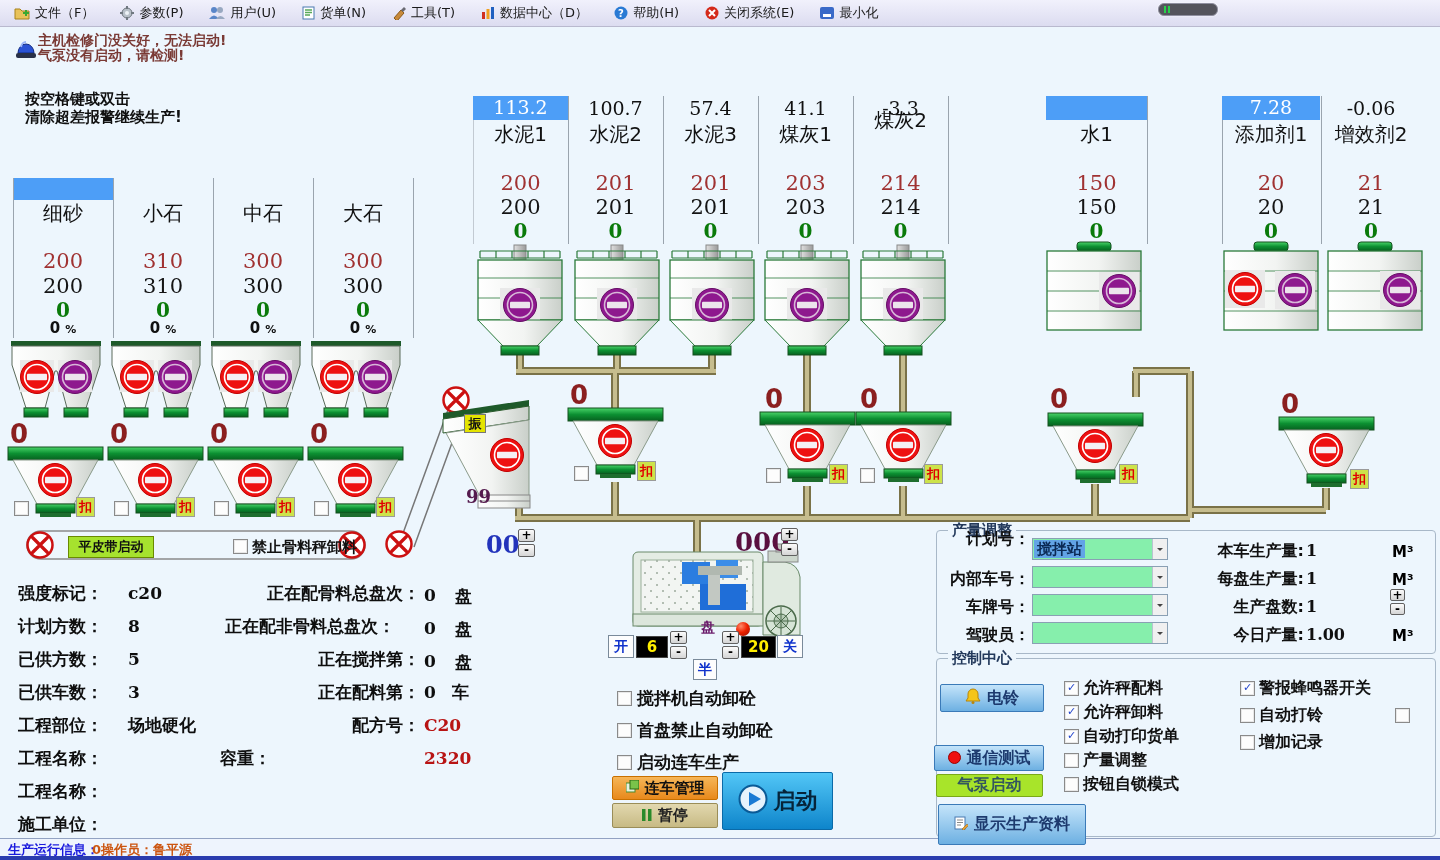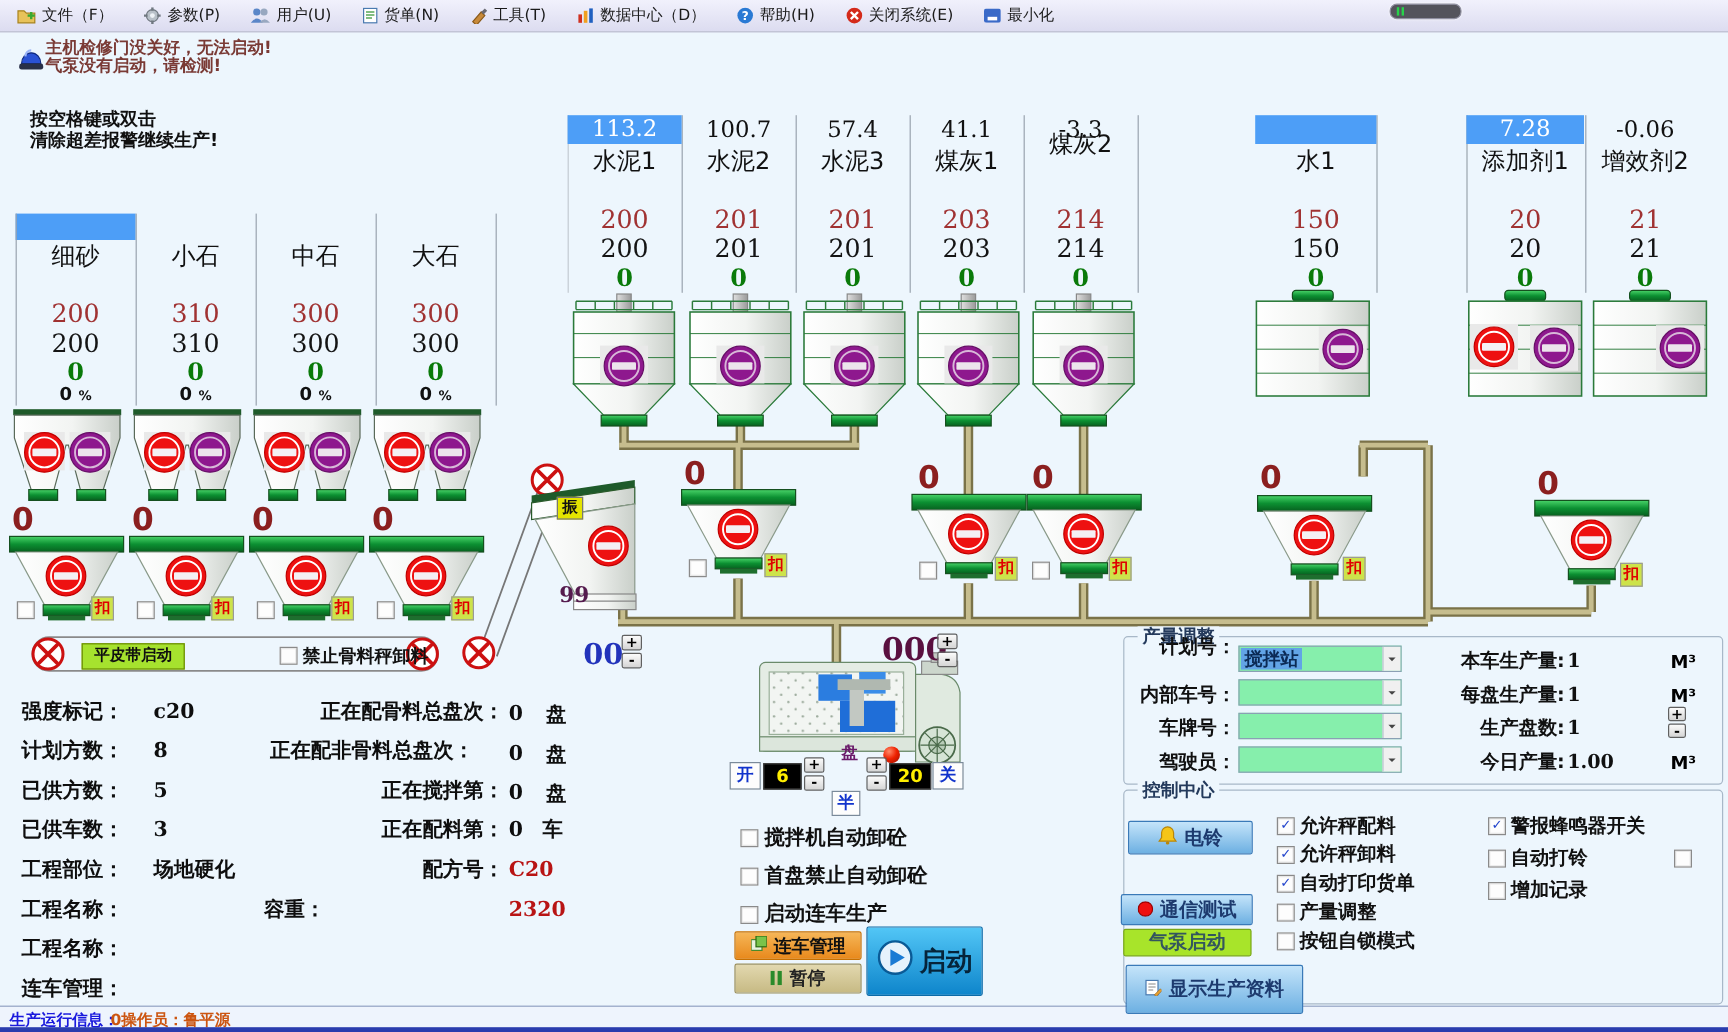--- a/index.html
+++ b/index.html
@@ -547,21 +547,21 @@
       </svg></span>
   <span>连车管理</span>
 </div>
 <div class="cbtn tan ovl abs" style="left:612px;top:803px;width:106px;height:25px">
   <span><svg width="10" height="12">
         <rect x="0" y="0" width="3.5" height="12" fill="#2a8a2a"></rect>
         <rect x="6" y="0" width="3.5" height="12" fill="#2a8a2a"></rect>
       </svg></span>
   <span>暂停</span>
 </div>
-<div class="cbtn start ovl abs" style="left:722px;top:772px;width:97px;height:58px">
+<div class="cbtn start ovl abs" style="left:722px;top:772px;width:111px;height:58px">
   <span><svg width="30" height="30">
         <circle cx="15" cy="15" r="13.5" fill="#e6f2fc" stroke="#0a5a96" stroke-width="2"></circle>
         <path d="M11,8 L23,15 L11,22 z" fill="#1a7ad4"></path>
       </svg></span>
   <span>启动</span>
 </div>
 
 <div class="gbox ovl" style="left:936px;top:530px;width:498px;height:122px"></div>
 <div class="gtitle ovl abs" style="left:948px;top:522px">产量调整</div>
 
@@ -659,21 +659,21 @@
 <div class="st-lab ovl" style="left:18px;top:649px">已供方数：</div>
 <div class="st-val ovl" style="left:128px;top:649px">5</div>
 <div class="st-lab ovl" style="left:18px;top:682px">已供车数：</div>
 <div class="st-val ovl" style="left:128px;top:682px">3</div>
 <div class="st-lab ovl" style="left:18px;top:715px">工程部位：</div>
 <div class="st-lab ovl" style="left:128px;top:715px">场地硬化</div>
 <div class="st-lab ovl" style="left:18px;top:748px">工程名称：</div>
 <div class="st-lab ovl" style="left:128px;top:748px"></div>
 <div class="st-lab ovl" style="left:18px;top:781px">工程名称：</div>
 <div class="st-lab ovl" style="left:128px;top:781px"></div>
-<div class="st-lab ovl" style="left:18px;top:814px">连车管理：</div>
+<div class="st-lab ovl" style="left:18px;top:814px">施工单位：</div>
 <div class="st-lab ovl" style="left:128px;top:814px"></div>
 
 <div class="st-lab ovl" style="left:220px;top:583px;width:200px;text-align:right">正在配骨料总盘次：</div>
 <div class="st-val ovl" style="left:424px;top:585px">0</div>
 <div class="st-lab ovl" style="left:455px;top:586px">盘</div>
 <div class="st-lab ovl" style="left:200px;top:616px;width:220px;text-align:center">正在配非骨料总盘次：</div>
 <div class="st-val ovl" style="left:424px;top:618px">0</div>
 <div class="st-lab ovl" style="left:455px;top:619px">盘</div>
 <div class="st-lab ovl" style="left:220px;top:649px;width:200px;text-align:right">正在搅拌第：</div>
 <div class="st-val ovl" style="left:424px;top:651px">0</div>

